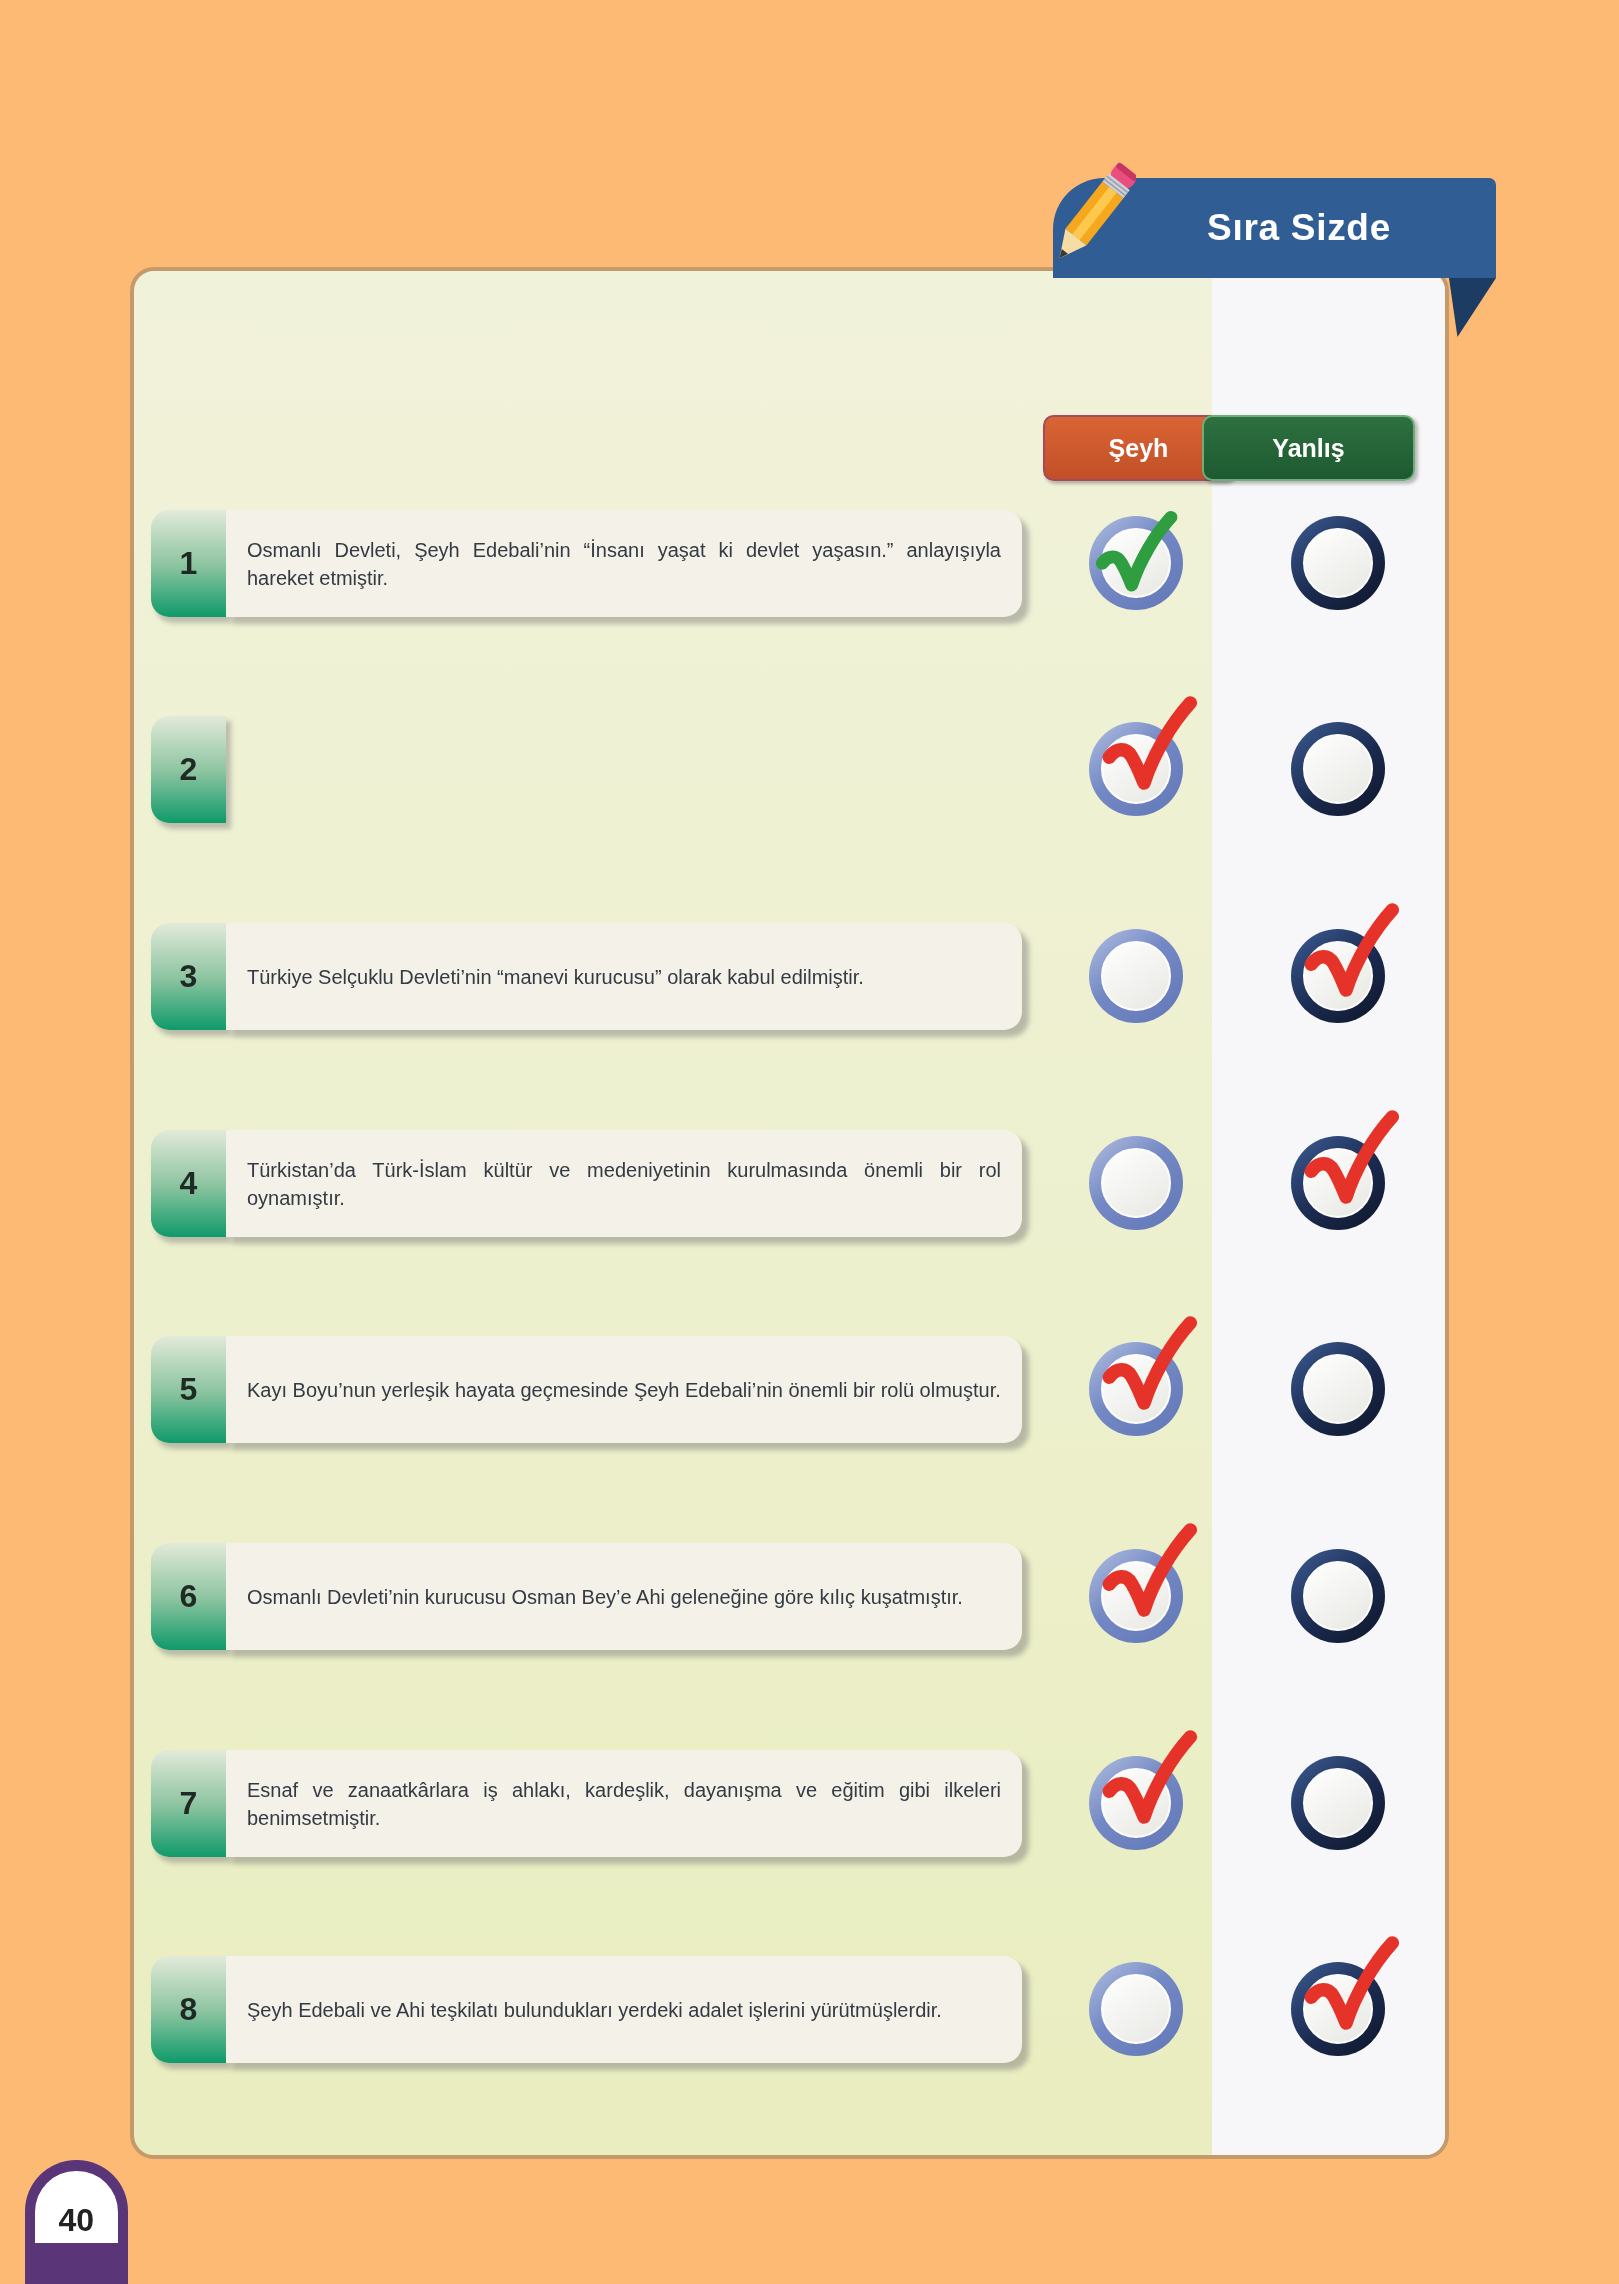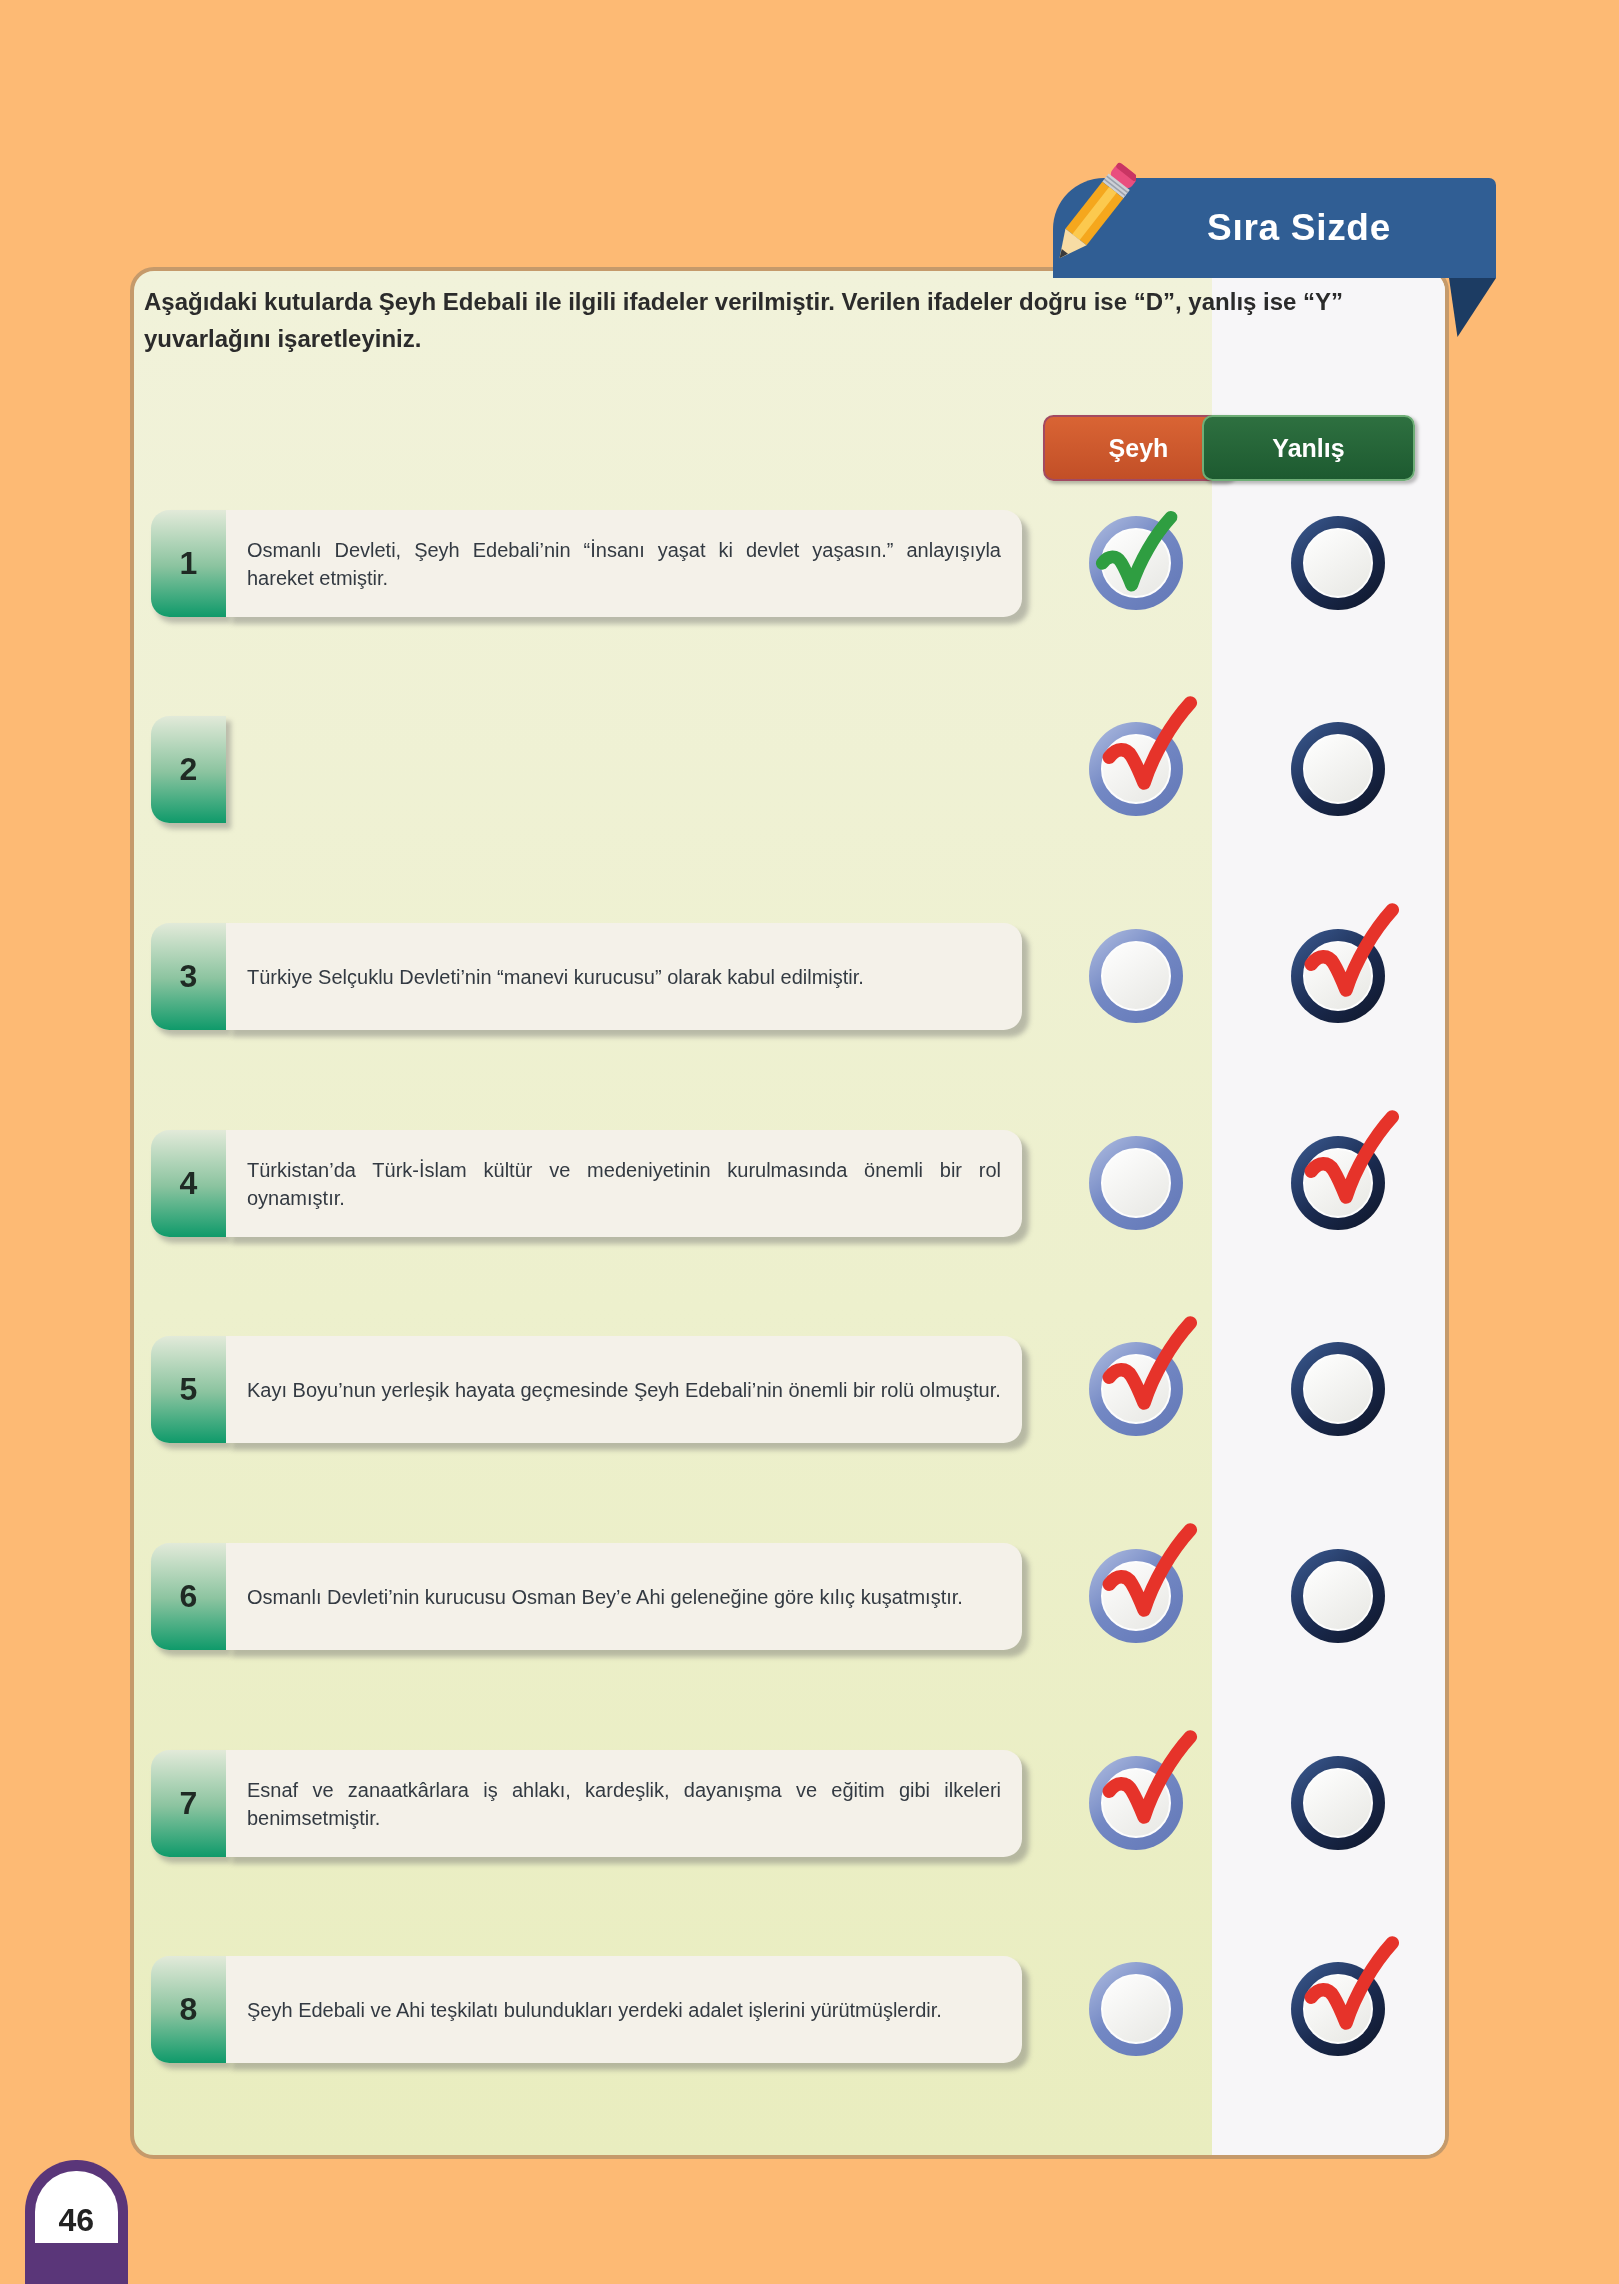--- a/index.html
+++ b/index.html
@@ -90,21 +90,20 @@
       <rect x="33" y="30" width="34" height="13" fill="#cdd0d6"></rect>
       <rect x="33" y="33" width="34" height="2" fill="#9aa0ac"></rect>
       <rect x="33" y="38" width="34" height="2" fill="#9aa0ac"></rect>
       <rect x="33" y="43" width="34" height="76" fill="#f5a71d"></rect>
       <rect x="44" y="43" width="12" height="76" fill="#fcc94e"></rect>
       <polygon points="33,119 67,119 50,153" fill="#f7dca4"></polygon>
       <polygon points="45,142 55,142 50,153" fill="#3a3a3a"></polygon>
     </g>
   </svg>
 
-  <div class="instruction">Aşağıdaki kutularda Şeyh Edebali ile ilgili ifadeler verilmiştir. Verilen ifadeler doğru ise “D”, yanlış ise “Y” yuvarlağını işaretleyiniz.</div>
 
   <div class="col-btn btn-dogru">
     <span>Şeyh</span>
   </div>
   <div class="col-btn btn-yanlis">
     <span>Yanlış</span>
   </div>
 
   <div class="row" style="top:510px">
     <div class="numbox">1</div>
@@ -225,17 +224,17 @@
       </div>
     <div class="circle circle-yanlis">
         <div class="circle-inner"></div>
       <svg class="check" viewBox="0 0 120 130" style="display: block;">
           <path d="M16 72 C24 61 35 61 41 71 C47 81 51 91 55 101 C65 70 85 35 107 11" fill="none" stroke="#e6332a" stroke-width="15" stroke-linecap="round" stroke-linejoin="round"></path>
         </svg>
       </div>
   </div>
 
   <div class="badge">
-    <div class="badge-inner">46</div>
+    <div class="badge-inner">40</div>
   </div>
 
 </div>
 
 
 </body></html>

